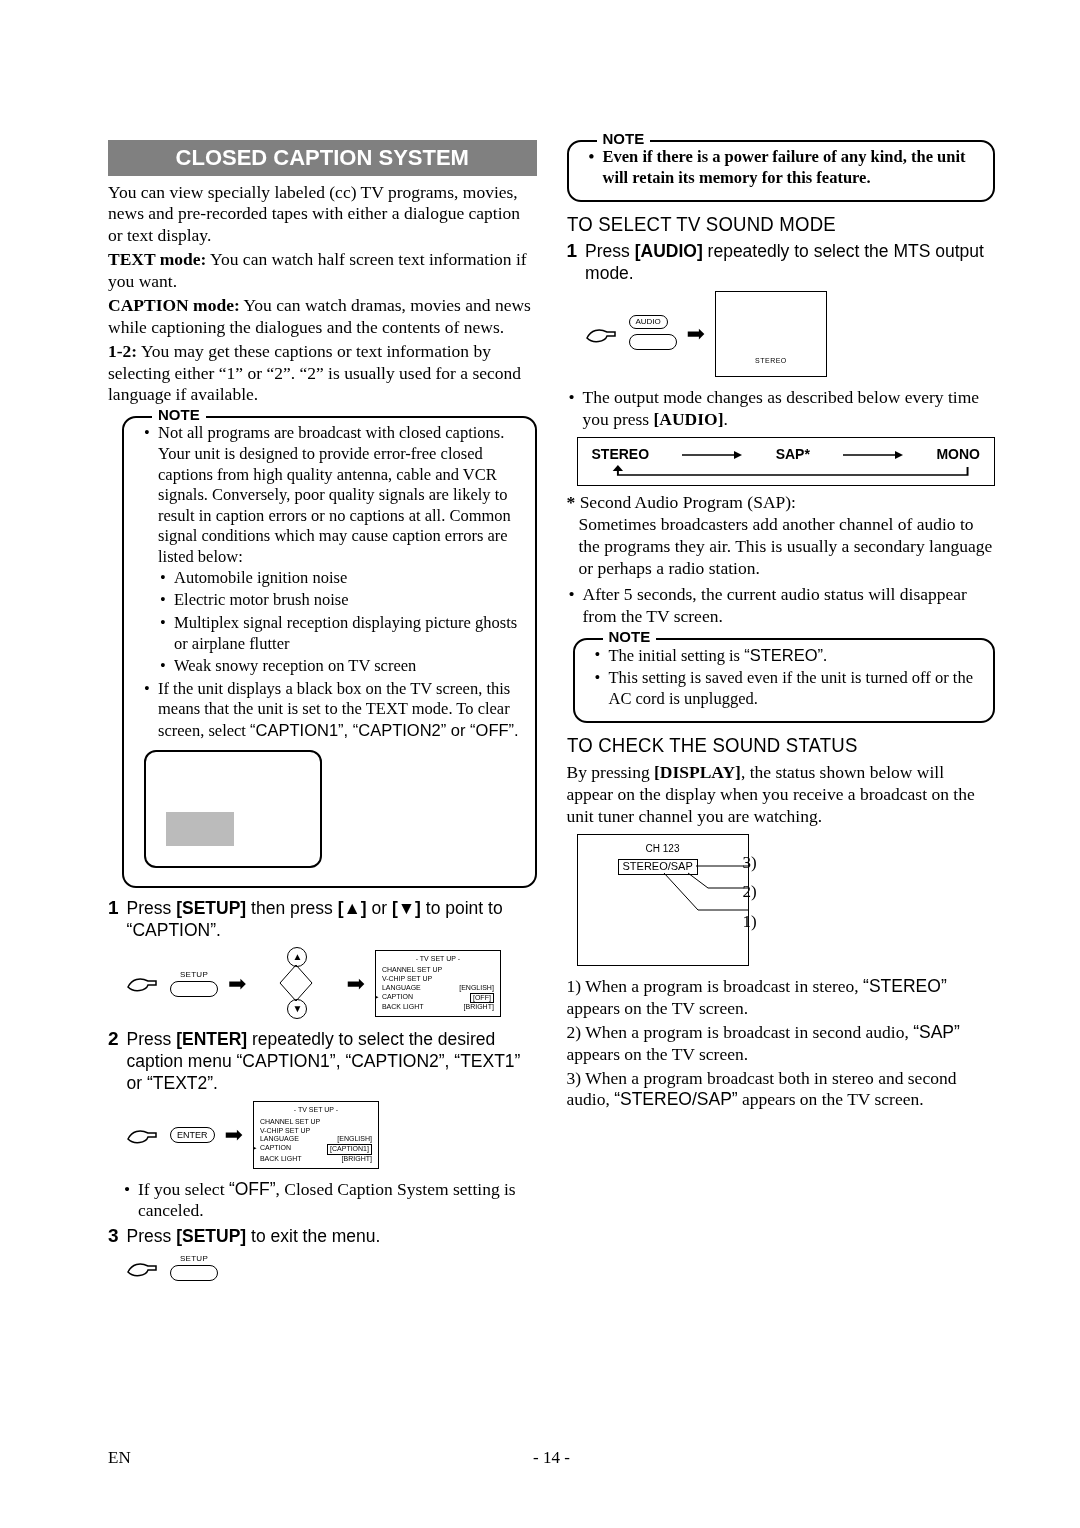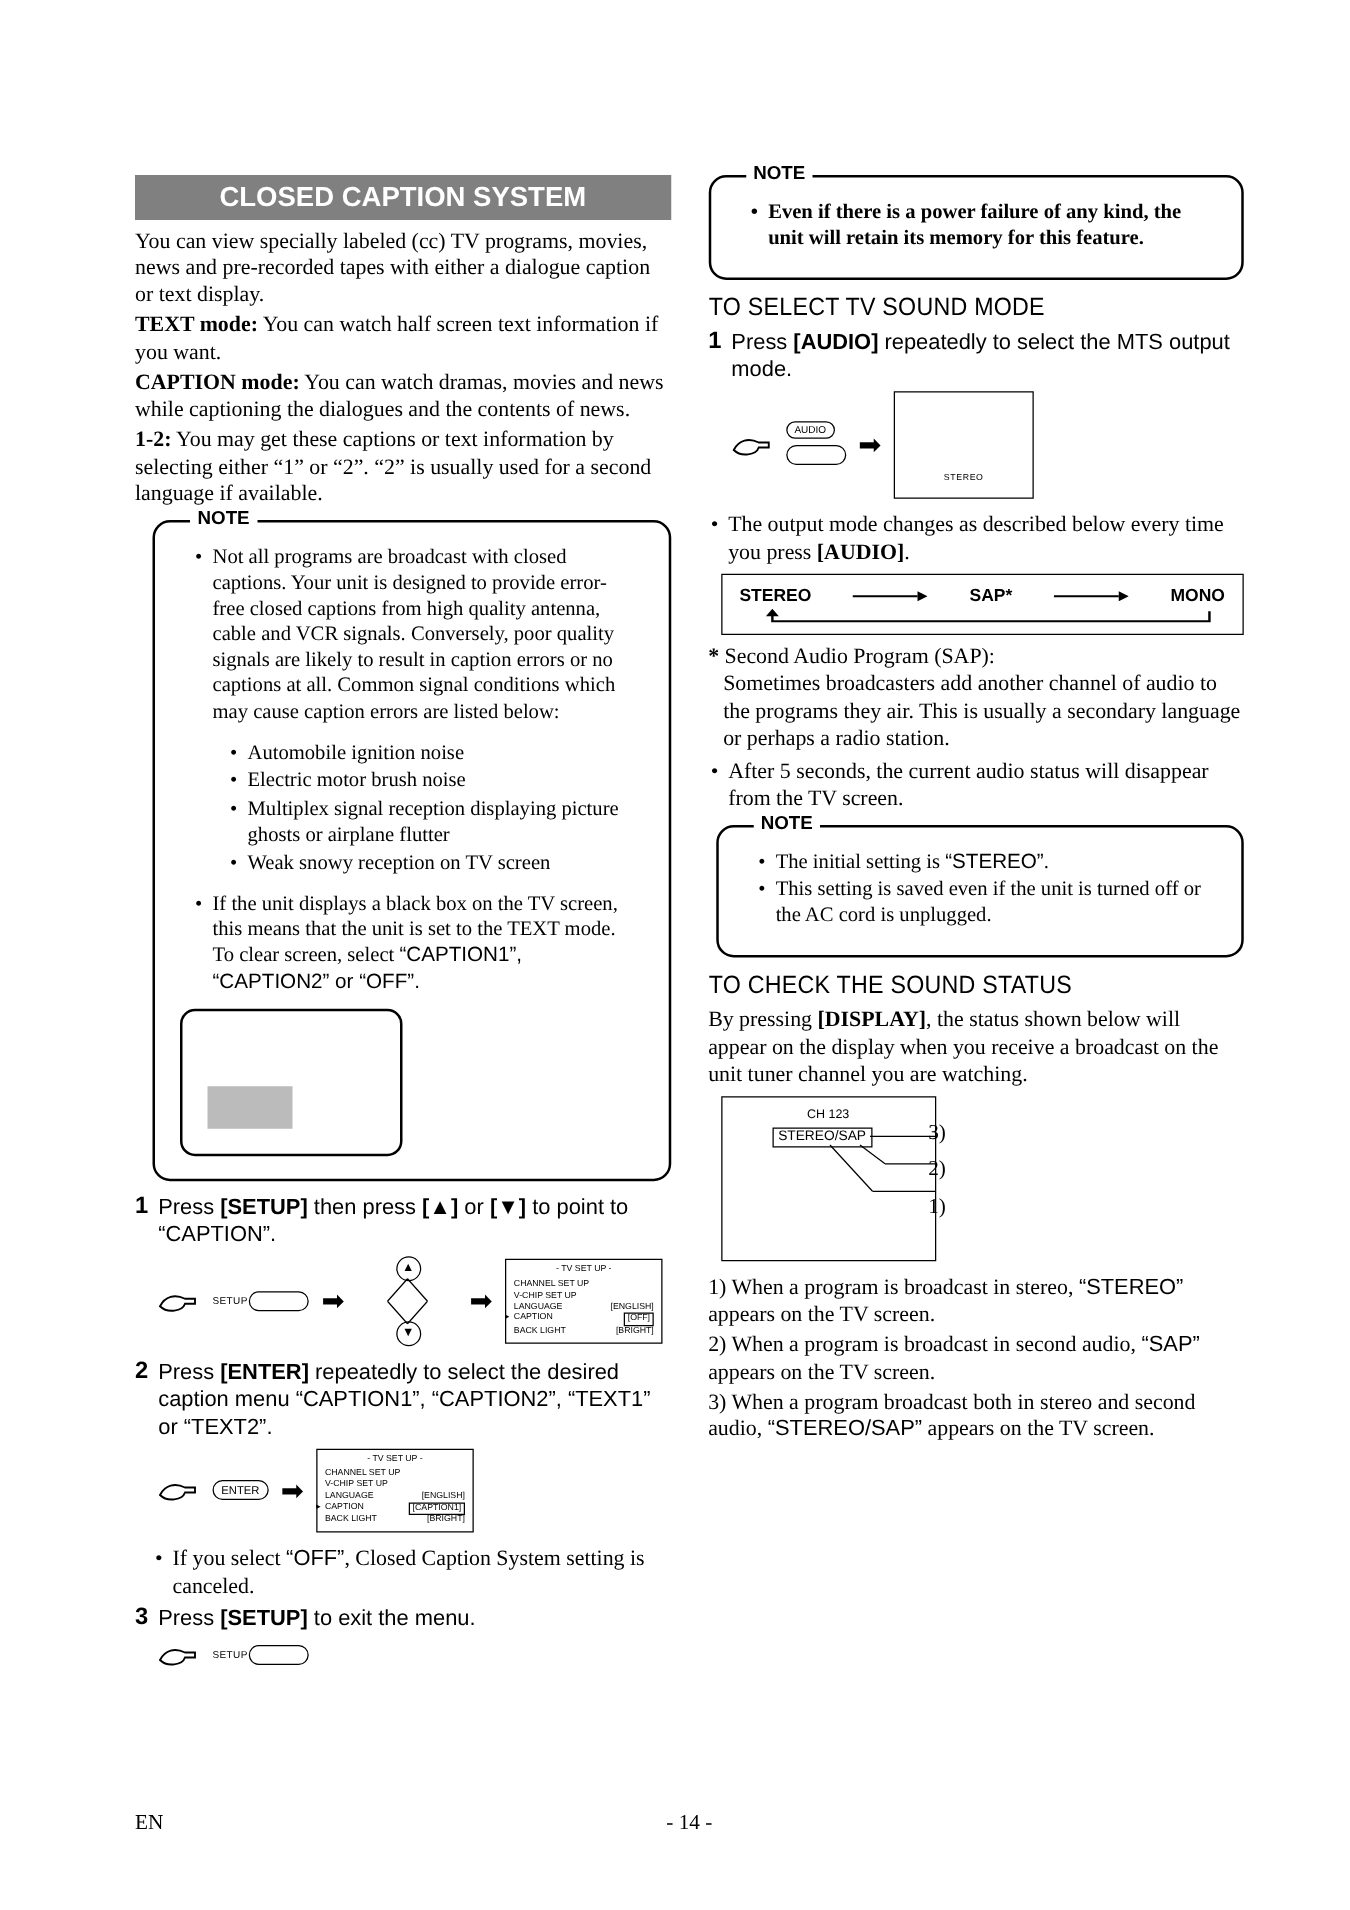--- a/index.html
+++ b/index.html
@@ -65,40 +65,40 @@
   .note-box .note-label {
     position: absolute;
     top: -12px;
     left: 28px;
     background: #fff;
     padding: 0 6px;
     font-family: Arial, Helvetica, sans-serif;
     font-weight: bold;
     font-size: 15px;
   }
-  .note-box ul { margin: 12px; padding-left: 16px; list-style: none; }
+  .note-box ul { margin: 0; padding-left: 16px; list-style: none; }
   .note-box ul>li { position: relative; padding-left: 0; margin-bottom: 2px;}
   .note-box ul>li::before { content:"•"; position:absolute; left:-14px; top:0;}
   .dash-list { margin: 2px 0 4px 0; padding-left: 16px; list-style:none;}
   .dash-list>li { position:relative; padding-left:0; margin:0;}
   .dash-list>li::before{content:"—"; position:absolute; left:-18px;}
 
   .steplist { list-style:none; padding:0; margin:0; }
   .steplist>li { display:flex; gap:8px; margin-bottom:6px; }
   .stepnum { font-family: Arial, Helvetica, sans-serif; font-weight:bold; font-size:19px; flex:0 0 auto; line-height:1.1;}
   .steptxt { font-family: Arial, Helvetica, sans-serif; font-size:17.5px; line-height:1.25;}
 
   .bullets { list-style:none; padding:0 0 0 16px; margin:4px 0;}
   .bullets>li{position:relative; padding-left:0; margin-bottom:4px;}
   .bullets>li::before{content:"•"; position:absolute; left:-14px;}
 
   .remote-row{display:flex; align-items:center; gap:10px; margin:6px 0 10px 18px;}
   .hand{display:inline-block;}
   .hand svg{display:block;}
-  .rbtn { display:inline-flex; flex-direction:row; align-items:center; gap:1px;}
+  .rbtn { display:inline-flex; flex-direction:column; align-items:center; gap:1px;}
   .rbtn .cap{font-family:Arial,sans-serif; font-size:8px; letter-spacing:0.3px;}
   .rbtn .pill{border:1.5px solid #000; border-radius:10px; width:46px; height:14px;}
   .arrow{font-size:22px;}
   .tv-box{border:1.5px solid #000; padding:4px 6px; font-family:Arial,sans-serif; font-size:7px; line-height:1.25; min-width:112px;}
   .tv-box .title{text-align:center; margin-bottom:3px;}
   .tv-box .sel{position:relative;}
   .tv-box .row-ptr::before{content:"▸"; position:absolute; left:-7px;}
   .tv-box .item{display:flex; justify-content:space-between; gap:6px;}
   .tv-box .val{white-space:nowrap;}
   .tv-box .boxed{border:0.8px solid #000; padding:0 2px;}

